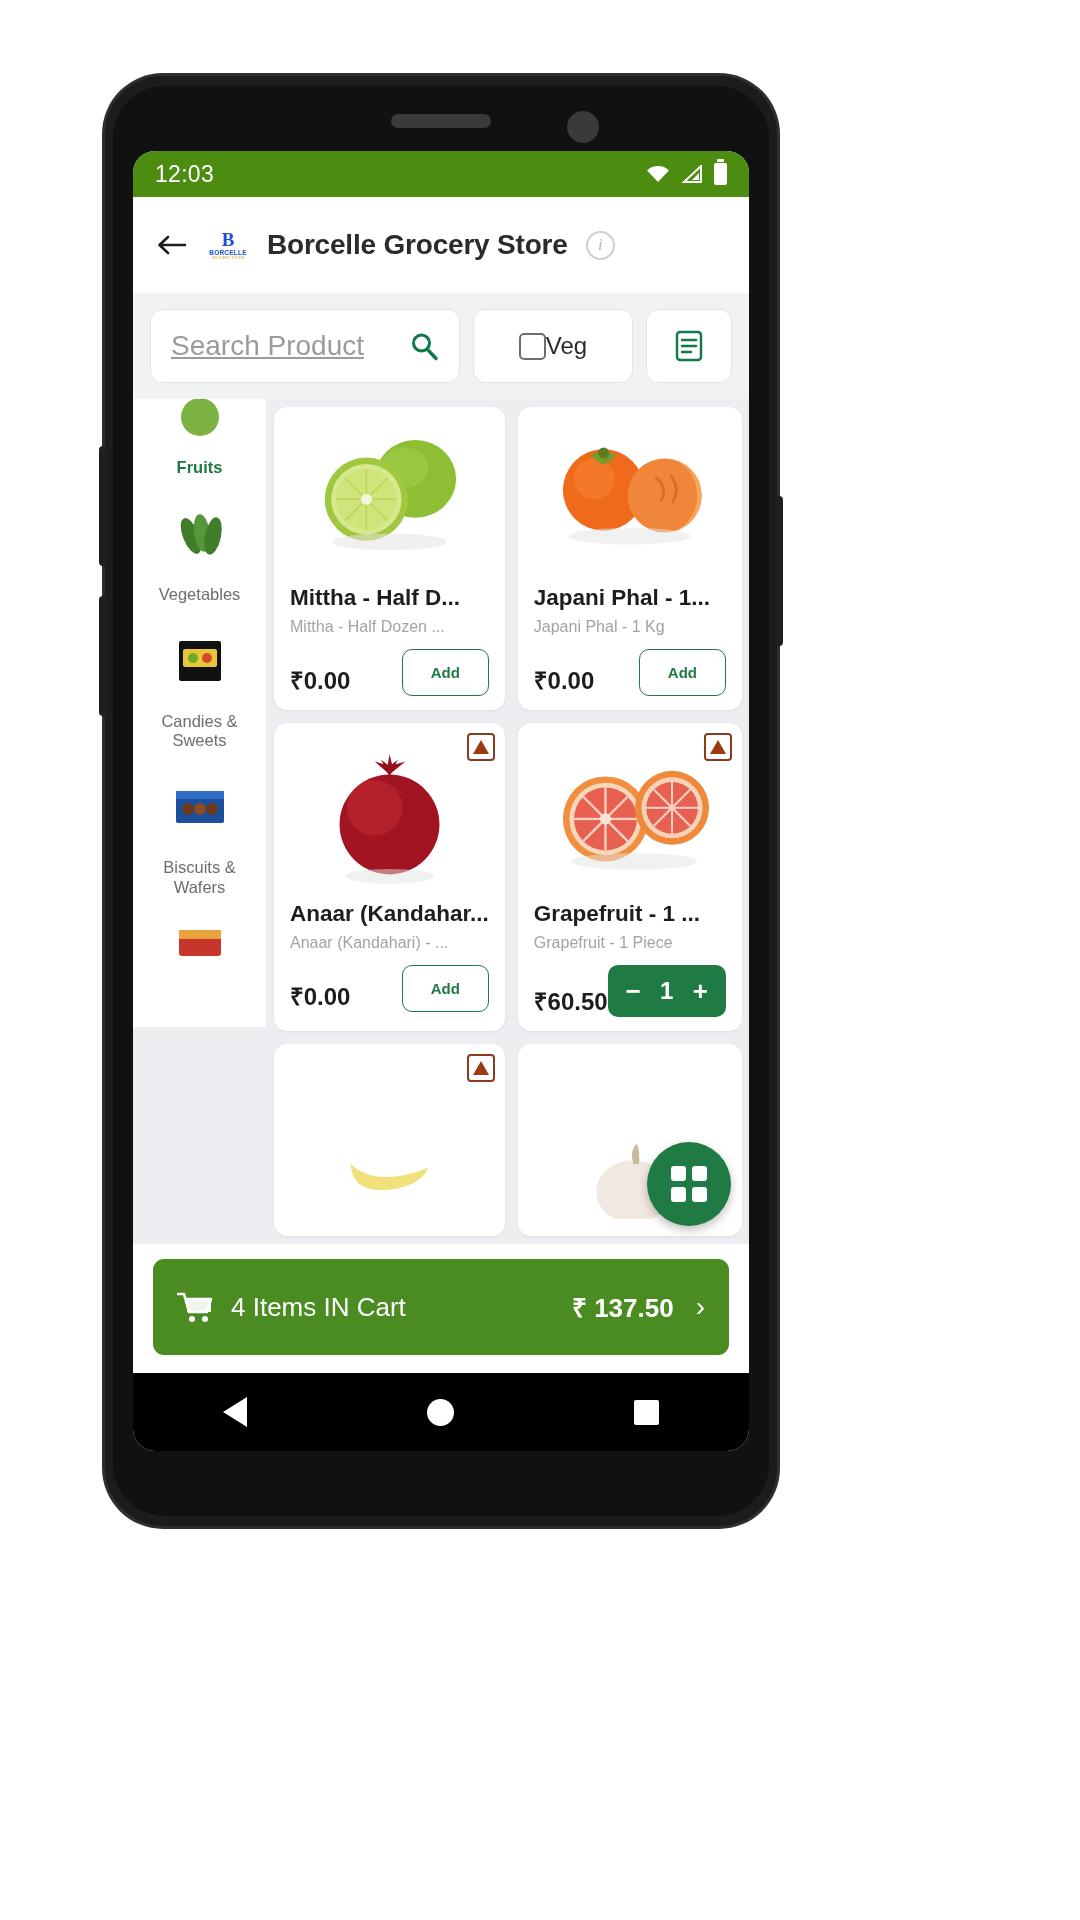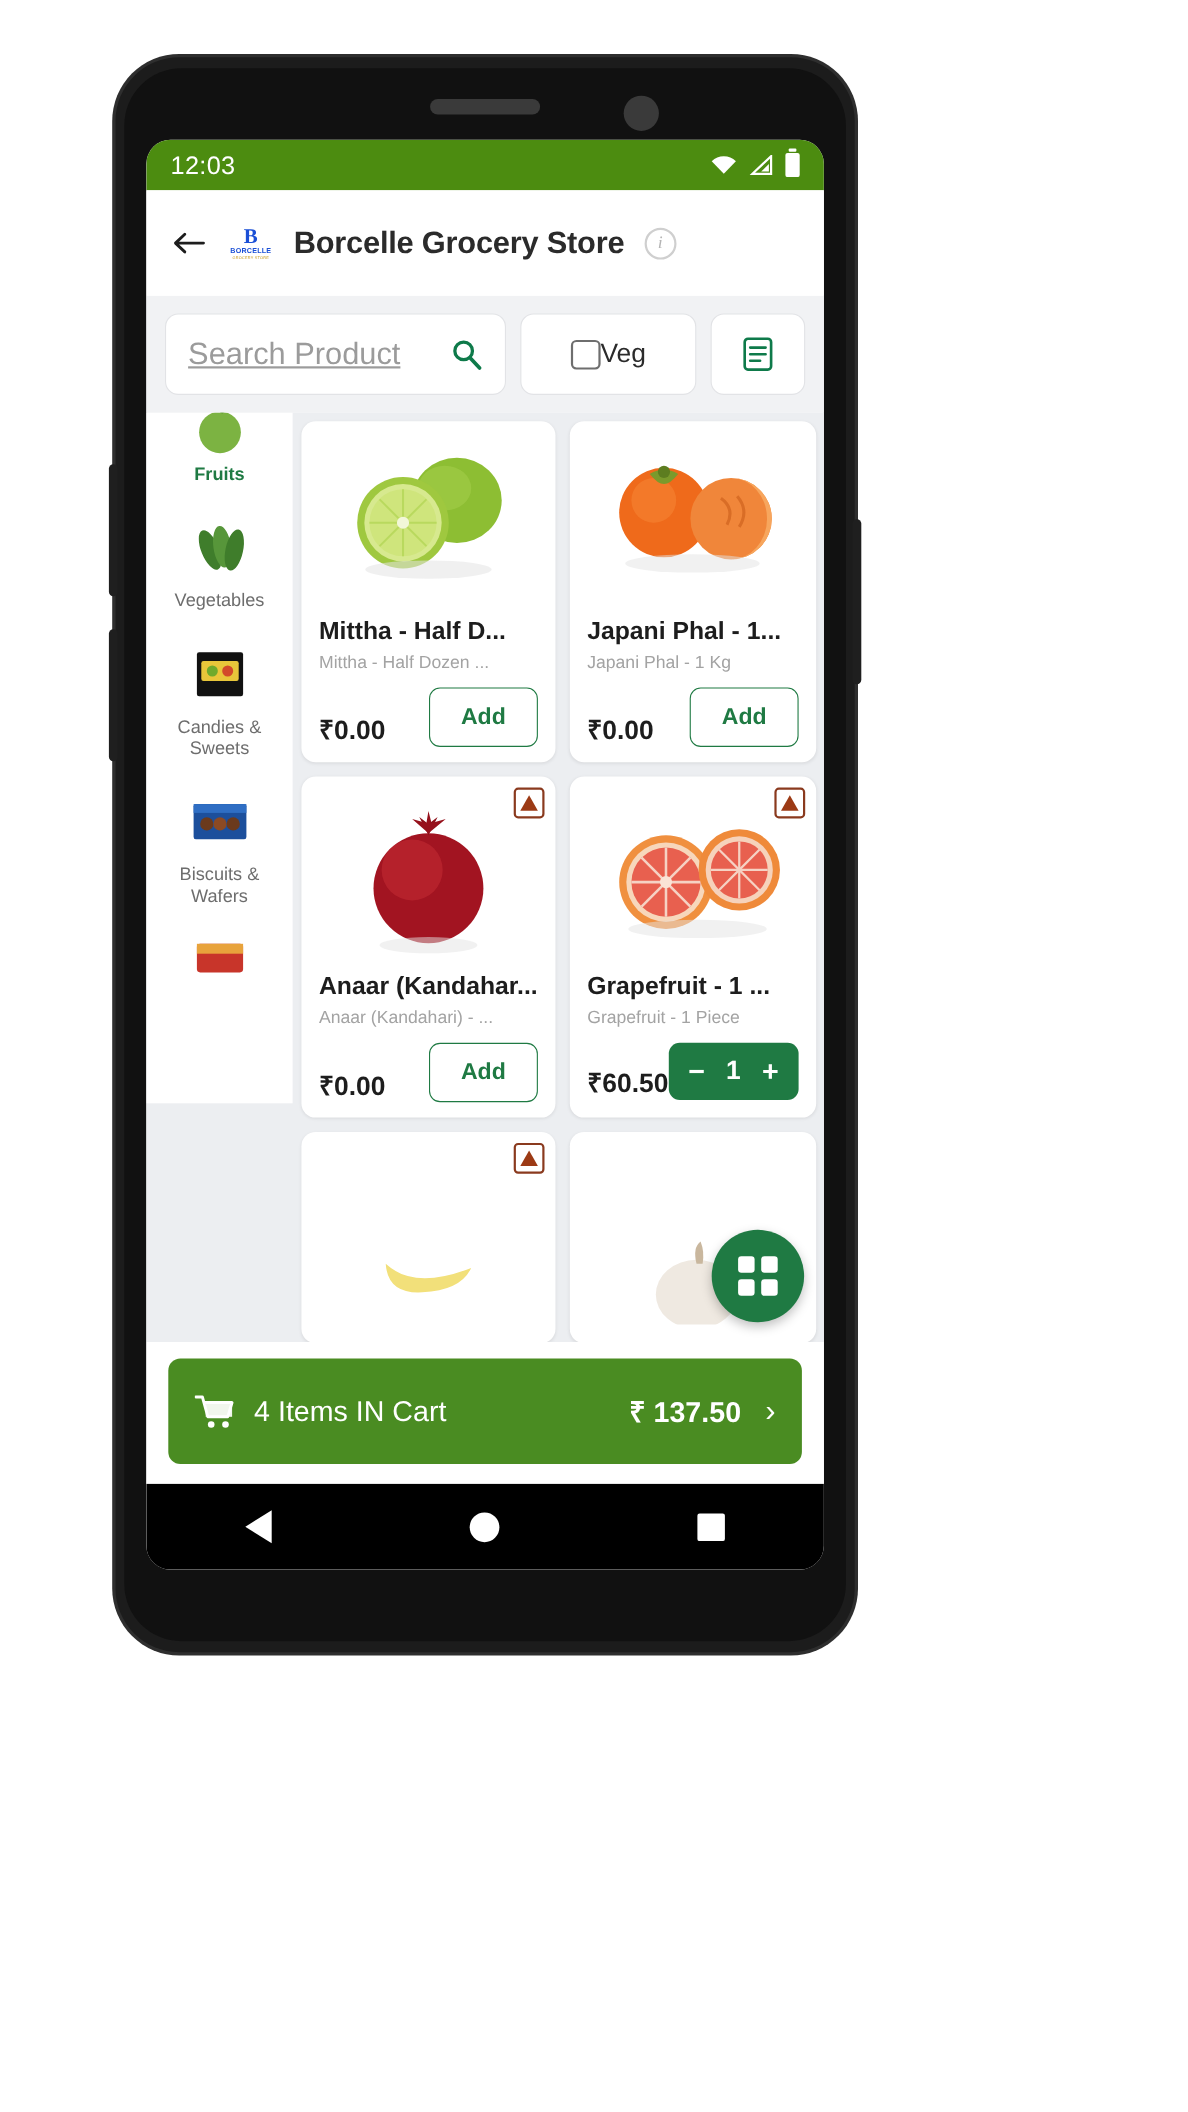--- a/index.html
+++ b/index.html
@@ -7,21 +7,21 @@
     width: 1080px; height: 1920px;
     background: #ffffff;
     font-family: "Liberation Sans", sans-serif;
     overflow: hidden;
   }
 
   
   .stage { position: relative; width: 1080px; height: 1920px; background: #ffffff; }
 
   .phone-outer {
-    position: absolute; left: 105px; top: 52px;
+    position: absolute; left: 105px; top: 76px;
     width: 672px; height: 1450px;
     background: #1c1c1c;
     border-radius: 58px;
     box-shadow: 0 0 0 3px #2e2e2e;
   }
   .phone-outer::before {
     content: ""; position: absolute; left: 8px; top: 10px;
     width: 656px; height: 1430px;
     border-radius: 52px; background: #111111;
   }
@@ -110,21 +110,21 @@
   .sidebar {
     width: 133px; background: #ffffff; flex: 0 0 auto;
     display: flex; flex-direction: column; align-items: center;
     padding-top: 0; overflow: hidden; height: 628px;
   }
   .cat {
     width: 100%; display: flex; flex-direction: column; align-items: center;
     padding: 10px 6px 14px; cursor: pointer;
   }
   .cat-img { width: 62px; height: 62px; display:flex; align-items:center; justify-content:center; }
-  .cat-label { font-size: 16.5px; color: #6d6d6d; text-align: center; margin-top: 9px; line-height: 1.2; }
+  .cat-label { font-size: 16.5px; color: #6d6d6d; text-align: center; margin-top: 21px; line-height: 1.2; }
   .cat.active .cat-label { color: #1f7a43; font-weight: 700; }
   .cat-first { margin-top: -34px; }
 
   
   .grid {
     flex: 1 1 auto; padding: 8px 11px 0 8px;
     display: grid; grid-template-columns: 1fr 1fr; gap: 13px;
     align-content: start; overflow: hidden;
   }
   .card {
@@ -144,21 +144,21 @@
   .veg-badge .tri {
     width: 0; height: 0; border-left: 8px solid transparent; border-right: 8px solid transparent;
     border-bottom: 14px solid #9c3a15;
   }
   .p-name { font-size: 22.5px; font-weight: 700; color: #1d1d1d; padding: 0 16px; line-height: 1.15; white-space: nowrap; overflow: hidden; }
   .p-desc { font-size: 16px; color: #a3a3a3; padding: 7px 16px 0; white-space: nowrap; overflow: hidden; }
   .p-foot { display: flex; align-items: flex-end; justify-content: space-between; padding: 13px 16px 0; }
   .p-price { font-size: 24px; font-weight: 700; color: #1d1d1d; }
   .add-btn {
     border: 1.5px solid #1f7a43; border-radius: 10px; background: #fff;
-    color: #1f7a43; font-size: 21px; font-weight: 700;
+    color: #1f7a43; font-size: 15px; font-weight: 700;
     padding: 14px 28px; cursor: pointer;
   }
   .qty {
     background: #1f7a43; border-radius: 10px; display: flex; align-items: center;
     gap: 16px; padding: 12px 18px; color: #fff; cursor: pointer;
   }
   .qty-sym { font-size: 26px; font-weight: 700; line-height: 1; }
   .qty-val { font-size: 24px; font-weight: 700; min-width: 20px; text-align: center; }
 
   

